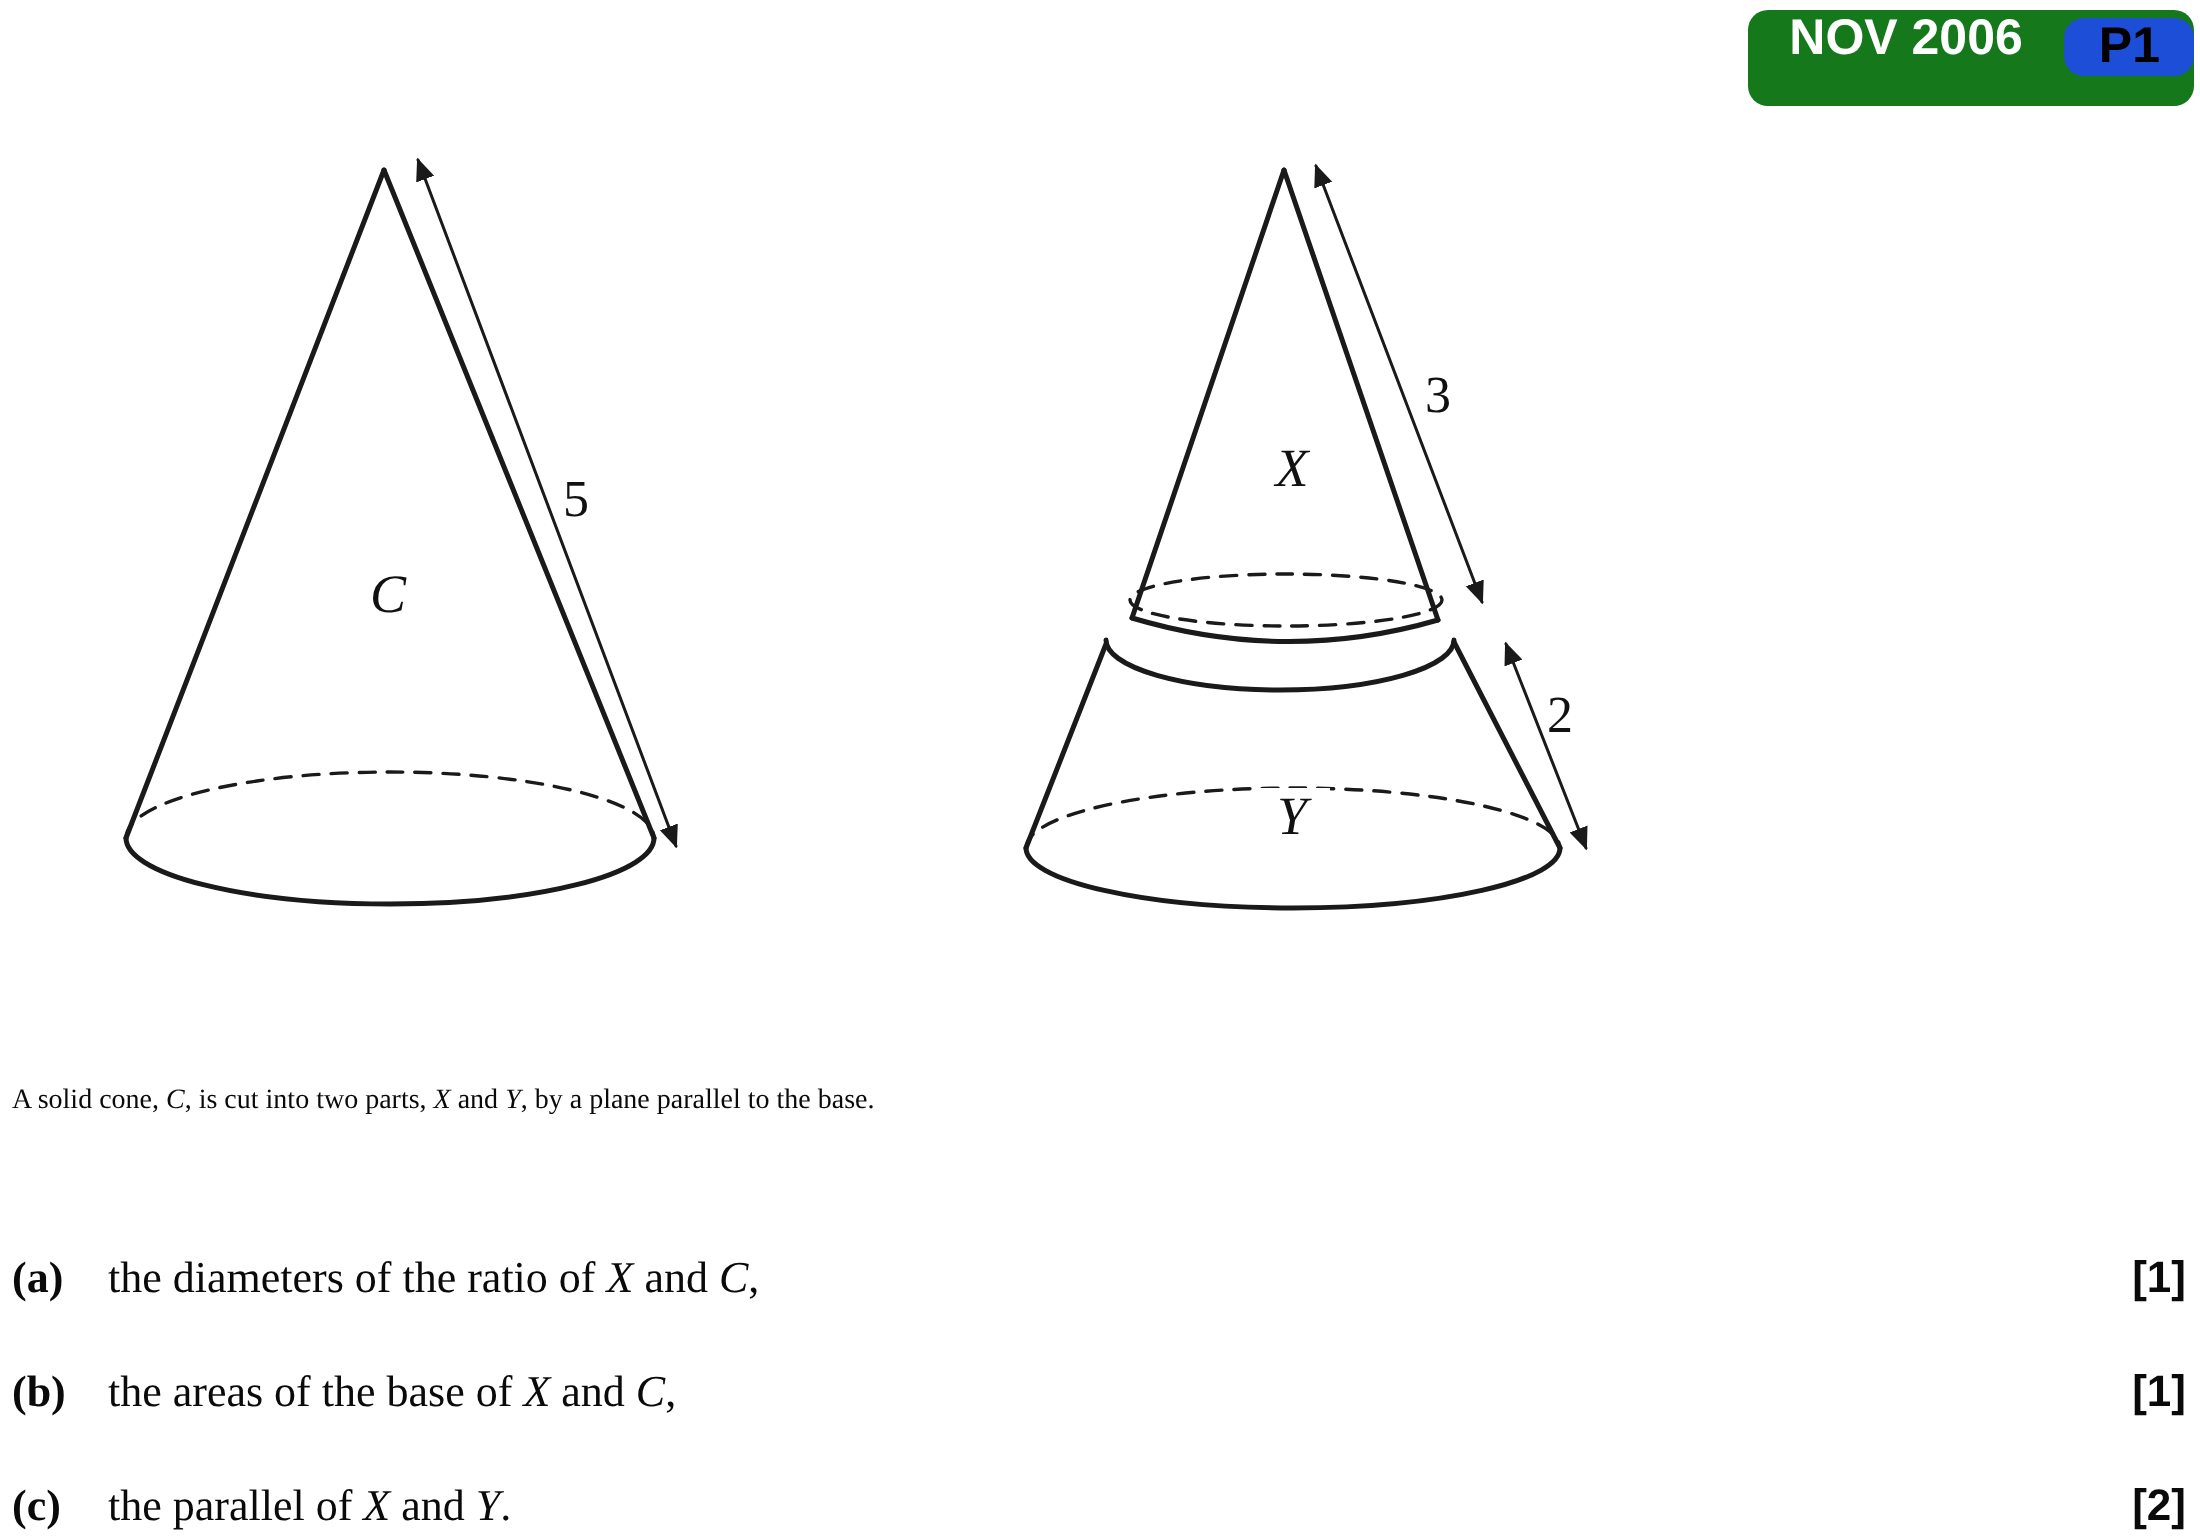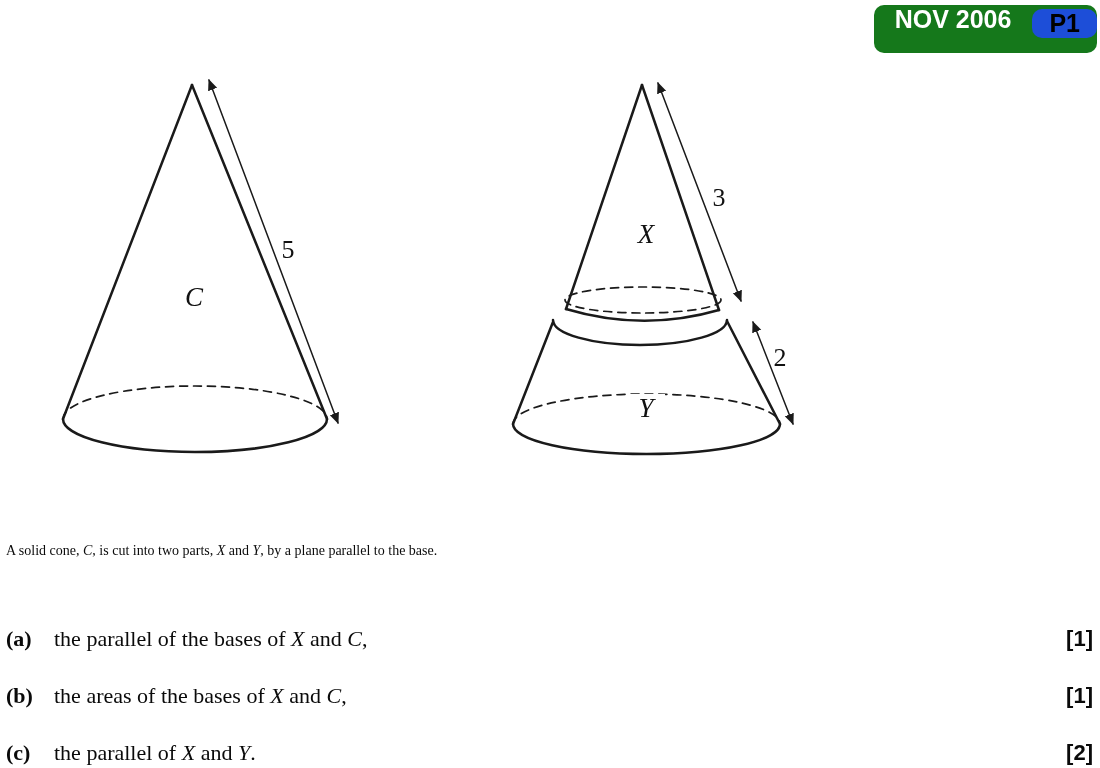--- a/index.html
+++ b/index.html
@@ -129,27 +129,27 @@
   <text x="646" y="417" font-size="27" font-style="italic" text-anchor="middle" fill="#111">Y</text>
   <text x="780" y="366" font-size="26" text-anchor="middle" fill="#111">2</text>
 </svg>
 
 <div class="intro">
   <div><span>A solid cone, </span><span class="var">C</span><span>, is cut into two parts, </span><span class="var">X</span><span> and </span><span class="var">Y</span><span>, by a plane parallel to the base.</span></div>
 </div>
 
 <div class="item-row row-a">
   <span class="item-label">(a)</span>
-  <span class="item-text"><span>the parallel of the bases of </span><span class="var">X</span><span> and </span><span class="var">C</span><span>,</span></span>
+  <span class="item-text"><span>the diameters of the ratio of </span><span class="var">X</span><span> and </span><span class="var">C</span><span>,</span></span>
   <span class="item-mark">[1]</span>
 </div>
 
 <div class="item-row row-b">
   <span class="item-label">(b)</span>
-  <span class="item-text"><span>the areas of the bases of </span><span class="var">X</span><span> and </span><span class="var">C</span><span>,</span></span>
+  <span class="item-text"><span>the areas of the base of </span><span class="var">X</span><span> and </span><span class="var">C</span><span>,</span></span>
   <span class="item-mark">[1]</span>
 </div>
 
 <div class="item-row row-c">
   <span class="item-label">(c)</span>
   <span class="item-text"><span>the parallel of </span><span class="var">X</span><span> and </span><span class="var">Y</span><span>.</span></span>
   <span class="item-mark">[2]</span>
 </div>
 
 </body></html>

